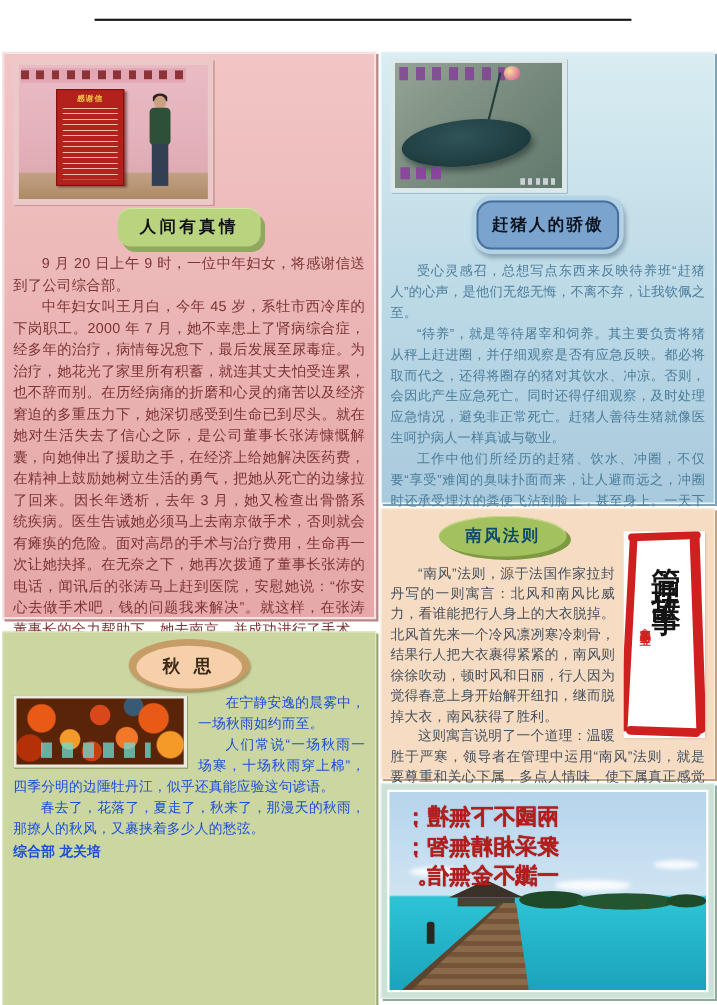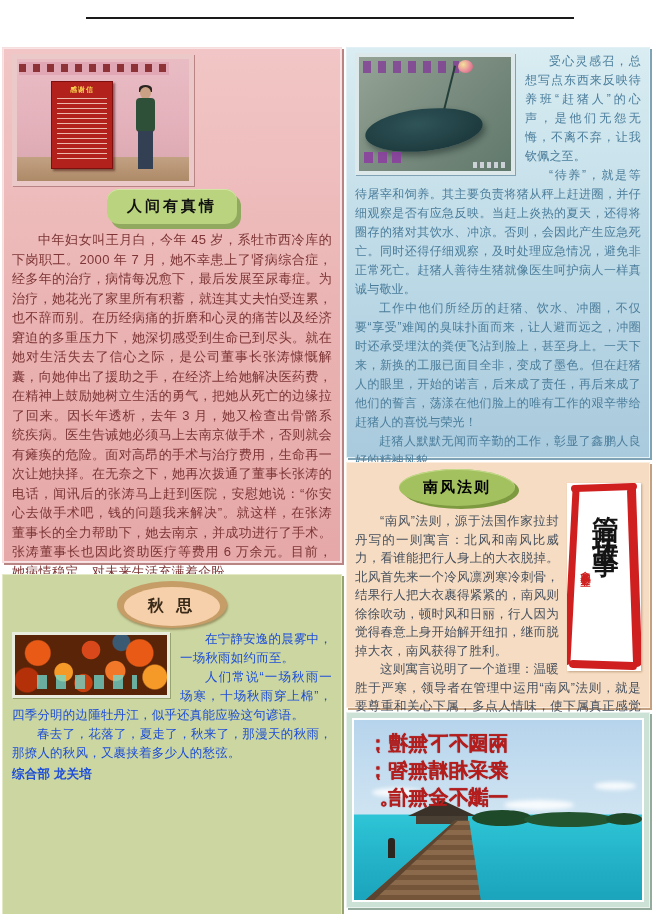--- a/index.html
+++ b/index.html
@@ -54,21 +54,21 @@
     display:inline-block;background:#b9d37e;color:#111;font-weight:bold;font-size:15px;
     letter-spacing:3px;padding:8px 20px;border-radius:12px;
     box-shadow:4px 5px 0 #90a95e, inset 0 1px 0 #d4e5a6;
   }
   .badge-blue{
     display:inline-block;background:#7aa4cd;color:#0c1420;font-weight:bold;font-size:15px;
     letter-spacing:2px;padding:13px 14px;border-radius:18px;
     border:4px solid #b4d3e5;box-shadow:inset 0 0 0 2px #49709d, 2px 3px 4px rgba(40,60,90,.35);
   }
   .badge-oval-green{
-    display:inline-block;background:#a4c160;color:#000000;font-weight:bold;font-size:15px;
+    display:inline-block;background:#a4c160;color:#0c4a6e;font-weight:bold;font-size:15px;
     letter-spacing:2px;padding:9px 24px;border-radius:50%;
     box-shadow:4px 3px 0 #7d9a41, inset 0 1px 0 #c4da8c;
   }
   .badge-qiusi-outer{
     display:inline-block;background:#c69d67;border-radius:50%;padding:6px 7px 2px 7px;
     box-shadow:1px 2px 2px rgba(90,60,20,.4);
   }
   .badge-qiusi-inner{
     display:inline-block;background:#f6cfab;color:#3a2a18;font-weight:bold;font-size:16px;
     letter-spacing:4px;padding:9px 24px;border-radius:50%;
@@ -209,20 +209,21 @@
       <div class="person-hair"></div>
       <div class="person-head"></div>
       <div class="person-body"></div>
       <div class="person-legs"></div>
     </div>
   </div>
   <div class="title-row">
     <span class="badge-green">人间有真情</span>
   </div>
   <div class="article">
+    <p>9 月 20 日上午 9 时，一位中年妇女，将感谢信送到了公司综合部。</p>
     <p>中年妇女叫王月白，今年 45 岁，系牡市西冷库的下岗职工。2000 年 7 月，她不幸患上了肾病综合症，经多年的治疗，病情每况愈下，最后发展至尿毒症。为治疗，她花光了家里所有积蓄，就连其丈夫怕受连累，也不辞而别。在历经病痛的折磨和心灵的痛苦以及经济窘迫的多重压力下，她深切感受到生命已到尽头。就在她对生活失去了信心之际，是公司董事长张涛慷慨解囊，向她伸出了援助之手，在经济上给她解决医药费，在精神上鼓励她树立生活的勇气，把她从死亡的边缘拉了回来。因长年透析，去年 3 月，她又检查出骨骼系统疾病。医生告诫她必须马上去南京做手术，否则就会有瘫痪的危险。面对高昂的手术与治疗费用，生命再一次让她抉择。在无奈之下，她再次拨通了董事长张涛的电话，闻讯后的张涛马上赶到医院，安慰她说：“你安心去做手术吧，钱的问题我来解决”。就这样，在张涛董事长的全力帮助下，她去南京，并成功进行了手术。张涛董事长也因此资助医疗等费用 6 万余元。目前，她病情稳定，对未来生活充满着企盼。</p>
     <p>中秋节将至，她怀着感恩的心来到鑫鹏，并送来感谢信，以此表达对张涛董事长多年来无私帮助和真情关怀。</p>
     <div class="postcard">
       <div class="postcard-paper1"></div>
       <div class="postcard-paper2"></div>
       <span class="postcard-caption">身边的感动</span>
     </div>
     <p>临告别时，王月白哽咽着：病魔无情，人间有爱。感恩不是还债，是发自内心的一种人间关爱之心，感恩使关爱之心无涯，使生命之树常青。</p>
     <p class="signature">综合部 郭培源</p>
   </div>
@@ -245,23 +246,26 @@
 
 <section class="panel panel-ganzhu">
   <div class="lotus-photo">
     <div class="lotus-marks-top"></div>
     <div class="lotus-stem"></div>
     <div class="lotus-leaf"></div>
     <div class="lotus-bud"></div>
     <div class="lotus-marks-bottom"></div>
     <div class="lotus-caption"></div>
   </div>
+  <div class="title-row" style="margin-top:8px;">
+    <span class="badge-blue">赶猪人的骄傲</span>
+  </div>
   <div class="article">
     <p>受心灵感召，总想写点东西来反映待养班“赶猪人”的心声，是他们无怨无悔，不离不弃，让我钦佩之至。</p>
-    <p>“待养”，就是等待屠宰和饲养。其主要负责将猪从秤上赶进圈，并仔细观察是否有应急反映。当赶上炎热的夏天，还得将圈存的猪对其饮水、冲凉。否则，会因此产生应急死亡。同时还得仔细观察，及时处理应急情况，避免非正常死亡。赶猪人善待生猪就像医生呵护病人一样真诚与敬业。</p>
+    <p>“待养”，就是等待屠宰和饲养。其主要负责将猪从秤上赶进圈，并仔细观察是否有应急反映。都必将取而代之，还得将圈存的猪对其饮水、冲凉。否则，会因此产生应急死亡。同时还得仔细观察，及时处理应急情况，避免非正常死亡。赶猪人善待生猪就像医生呵护病人一样真诚与敬业。</p>
     <p>工作中他们所经历的赶猪、饮水、冲圈，不仅要“享受”难闻的臭味扑面而来，让人避而远之，冲圈时还承受埋汰的粪便飞沾到脸上，甚至身上。一天下来，新换的工服已面目全非，变成了墨色。但在赶猪人的眼里，开始的诺言，后来成了责任，再后来成了他们的誓言，荡漾在他们脸上的唯有工作的艰辛带给赶猪人的喜悦与荣光！</p>
     <p>赶猪人默默无闻而辛勤的工作，彰显了鑫鹏人良好的精神风貌。</p>
     <p class="signature">综合部 宋生云</p>
   </div>
 </section>
 
 <section class="panel panel-nanfeng">
   <div class="guanli">
     <div class="guanli-stroke gs-left"></div>
     <div class="guanli-stroke gs-right"></div>

